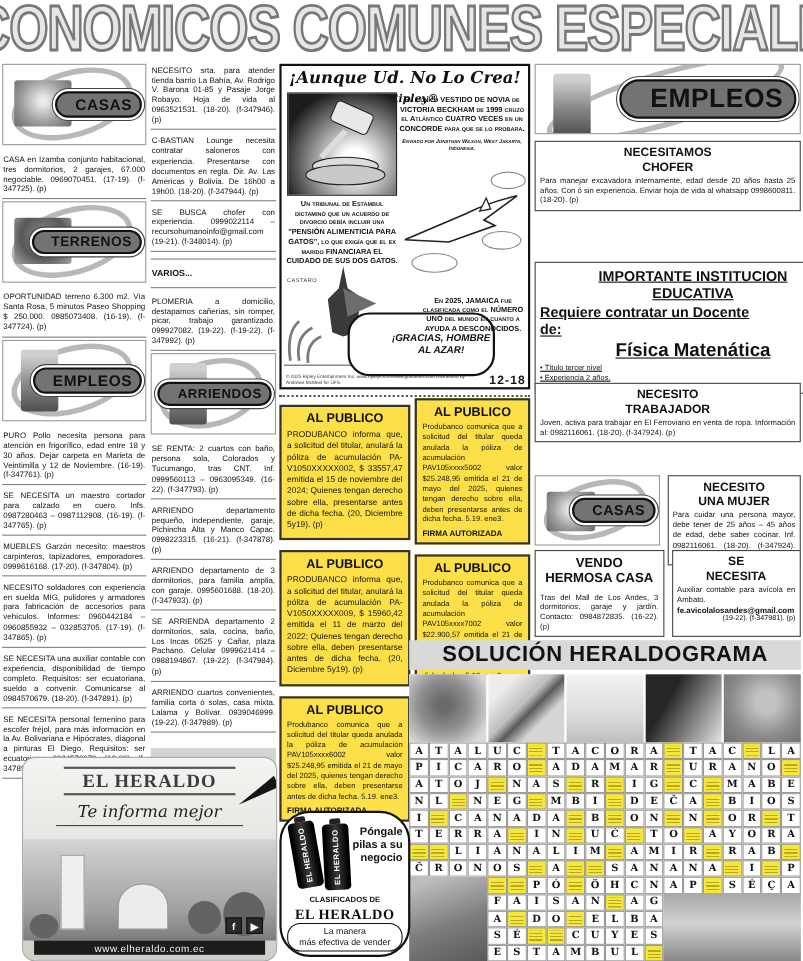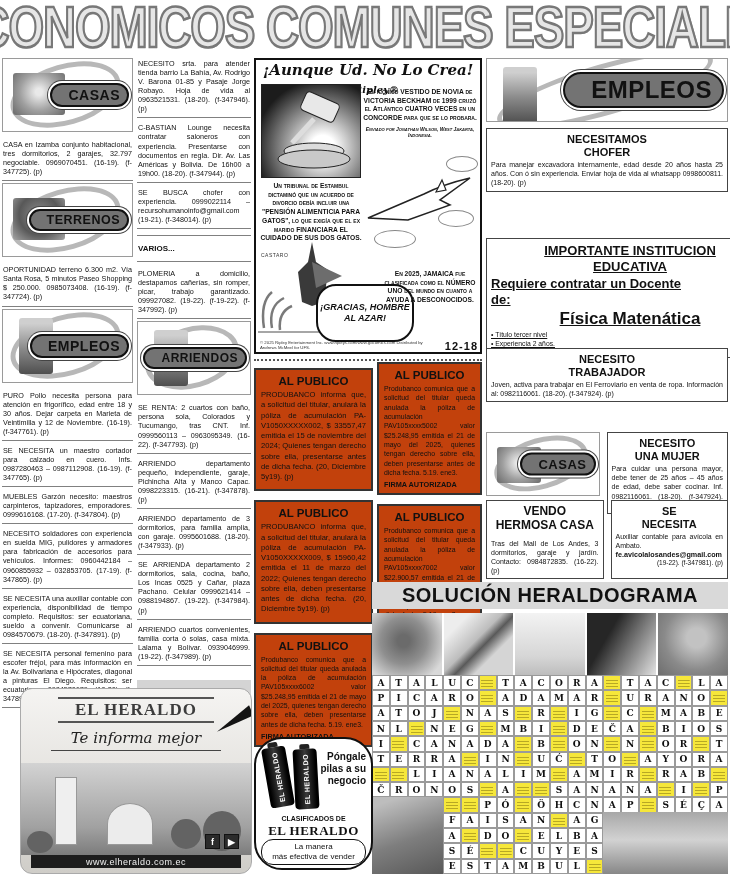--- a/index.html
+++ b/index.html
@@ -36,28 +36,28 @@
   .gavel-panel{position:absolute;left:5px;top:24px;width:98px;height:92px;border:1px solid #222;
     background:radial-gradient(circle at 62% 68%,#fff 14%,#9a9a9a 42%,#1c1c1c 78%);}
   .fact{font-size:6.7px;font-weight:bold;font-variant:small-caps;text-align:center;line-height:1.3;}
   .fact1{position:absolute;left:106px;top:28px;width:116px;}
   .fact-credit{font-size:5px;font-weight:bold;font-style:italic;margin-top:3px;}
   .fact2{position:absolute;left:4px;top:122px;width:102px;}
   .artist{position:absolute;left:5px;top:192px;font-size:5px;letter-spacing:.5px;color:#333;}
   .plane{position:absolute;left:110px;top:112px;width:112px;height:62px;}
   .cloud{position:absolute;background:#fff;border:1px solid #888;border-radius:50%;}
   .bubble{position:absolute;left:60px;top:224px;width:94px;height:54px;border:2px solid #111;border-radius:20px;background:#fff;
-    display:flex;align-items:center;justify-content:center;text-align:center;font-weight:900;font-style:italic;font-size:9px;line-height:1.2;}
+    display:flex;align-items:center;justify-content:center;text-align:center;font-weight:900;font-style:italic;font-size:9px;line-height:1.2;padding-left:36px;}
   .fact3{position:absolute;left:128px;top:210px;width:92px;}
   .jungle{position:absolute;left:2px;bottom:14px;width:110px;height:106px;}
   .comic-credit{position:absolute;bottom:2px;left:4px;width:180px;font-size:4.3px;color:#333;text-align:left;}
   .comic-date{position:absolute;bottom:0px;right:2px;font-weight:900;font-size:11px;letter-spacing:1px;}
   #dotline{position:absolute;left:254px;top:359px;width:228px;border-top:2px dotted #555;}
   
-  .notice{border:2px solid #333;background:#c2410c;padding:5px 5px 4px;margin-bottom:9px;}
+  .notice{border:2px solid #333;background:#fde047;padding:5px 5px 4px;margin-bottom:9px;}
   .notice-title{text-align:center;font-weight:900;font-size:11.5px;margin-bottom:3px;}
   .notice-body{font-size:6.9px;line-height:1.35;text-align:justify;}
   .notice-sig{font-size:7.3px;font-weight:bold;margin-top:3px;}
   
   .rb{position:absolute;box-sizing:border-box;}
   .rrow{display:flex;gap:7px;}
   .rbox{flex:1;border:1.5px solid #444;background:#fff;padding:4px 4px 3px;box-sizing:border-box;}
   .rbox-title{text-align:center;font-weight:900;font-size:11px;line-height:1.15;white-space:pre-line;margin-bottom:2px;}
   .rbox-body{font-size:7px;line-height:1.3;text-align:justify;}
   .rbox-email{font-size:7.2px;font-weight:bold;}
@@ -128,21 +128,21 @@
   <div class="banner">
     <span>ECONOMICOS COMUNES ESPECIALES</span>
   </div>
 
   <div id="col1">
     <div class="logo-box">
       <div class="swoosh"></div>
       <div class="logo-img img-house"></div>
       <div class="logo-pill">CASAS</div>
     </div>
-    <div class="ad">CASA en Izamba conjunto habitacional, tres dormitorios, 2 garajes, 32.797 negociable. 0969070451. (16-19). (f-347725). (p)</div>
+    <div class="ad">CASA en Izamba conjunto habitacional, tres dormitorios, 2 garajes, 67.000 negociable. 0969070451. (17-19). (f-347725). (p)</div>
     <div class="logo-box">
       <div class="swoosh"></div>
       <div class="logo-img img-land"></div>
       <div class="logo-pill" style="font-size:12.5px">TERRENOS</div>
     </div>
     <div class="ad">OPORTUNIDAD terreno 6.300 m2. Vía Santa Rosa, 5 minutos Paseo Shopping $ 250.000. 0985073408. (16-19). (f-347724). (p)</div>
     <div class="logo-box">
       <div class="swoosh"></div>
       <div class="logo-img img-person"></div>
       <div class="logo-pill">EMPLEOS</div>

